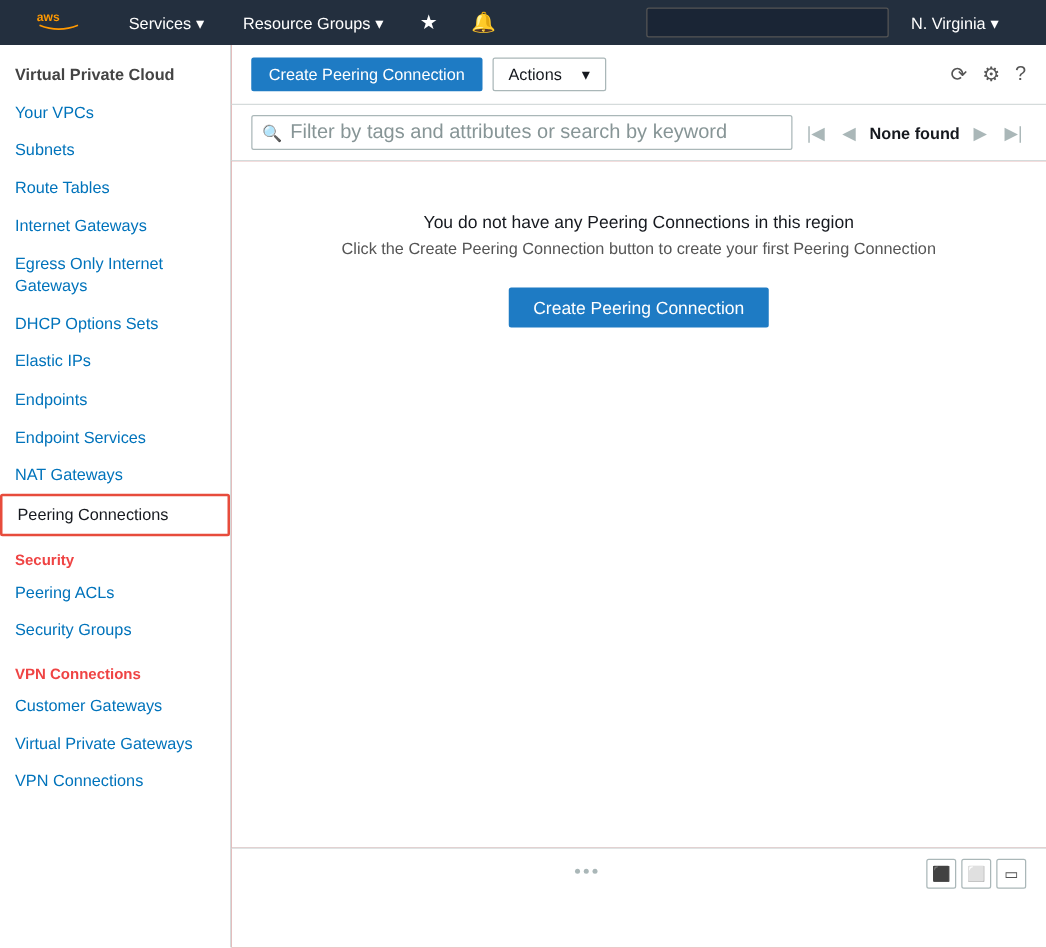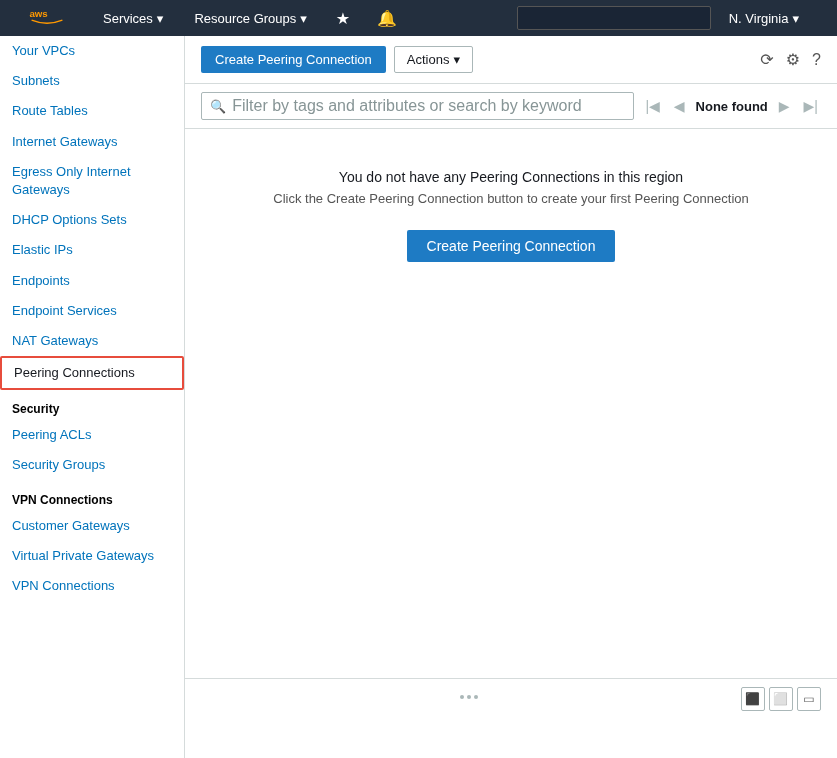--- a/index.html
+++ b/index.html
@@ -108,21 +108,21 @@
     .sidebar-item.active {
       background: #fff;
       color: #16191f;
       border: 2px solid #e74c3c;
       border-radius: 2px;
       font-weight: normal;
     }
     .sidebar-sub-title {
       font-size: 12px;
       font-weight: bold;
-      color: #000000;
+      color: #ef4444;
       padding: 12px 12px 4px 12px;
       text-transform: none;
     }
 
     
     .main-content {
       flex: 1;
       display: flex;
       flex-direction: column;
       background: #b91c1c;
@@ -151,21 +151,21 @@
     .btn-secondary {
       background: #fff;
       color: #16191f;
       border: 1px solid #aab7b8;
       border-radius: 2px;
       padding: 5px 12px;
       font-size: 13px;
       cursor: pointer;
       display: flex;
       align-items: center;
-      gap: 4px;
+      gap: 16px;
     }
     .toolbar-right {
       margin-left: auto;
       display: flex;
       gap: 12px;
       align-items: center;
     }
     .toolbar-icon {
       font-size: 16px;
       cursor: pointer;
@@ -298,20 +298,21 @@
     <div class="nav-item">
       <span>N. Virginia</span>
       <span>▾</span>
     </div>
   </div>
 </nav>
 
 <div class="layout">
 
   <aside class="sidebar">
+    <div class="sidebar-section-title">Virtual Private Cloud</div>
 
     <div class="sidebar-item">Your VPCs</div>
     <div class="sidebar-item">Subnets</div>
     <div class="sidebar-item">Route Tables</div>
     <div class="sidebar-item">Internet Gateways</div>
     <div class="sidebar-item">Egress Only Internet Gateways</div>
     <div class="sidebar-item">DHCP Options Sets</div>
     <div class="sidebar-item">Elastic IPs</div>
     <div class="sidebar-item">Endpoints</div>
     <div class="sidebar-item">Endpoint Services</div>

